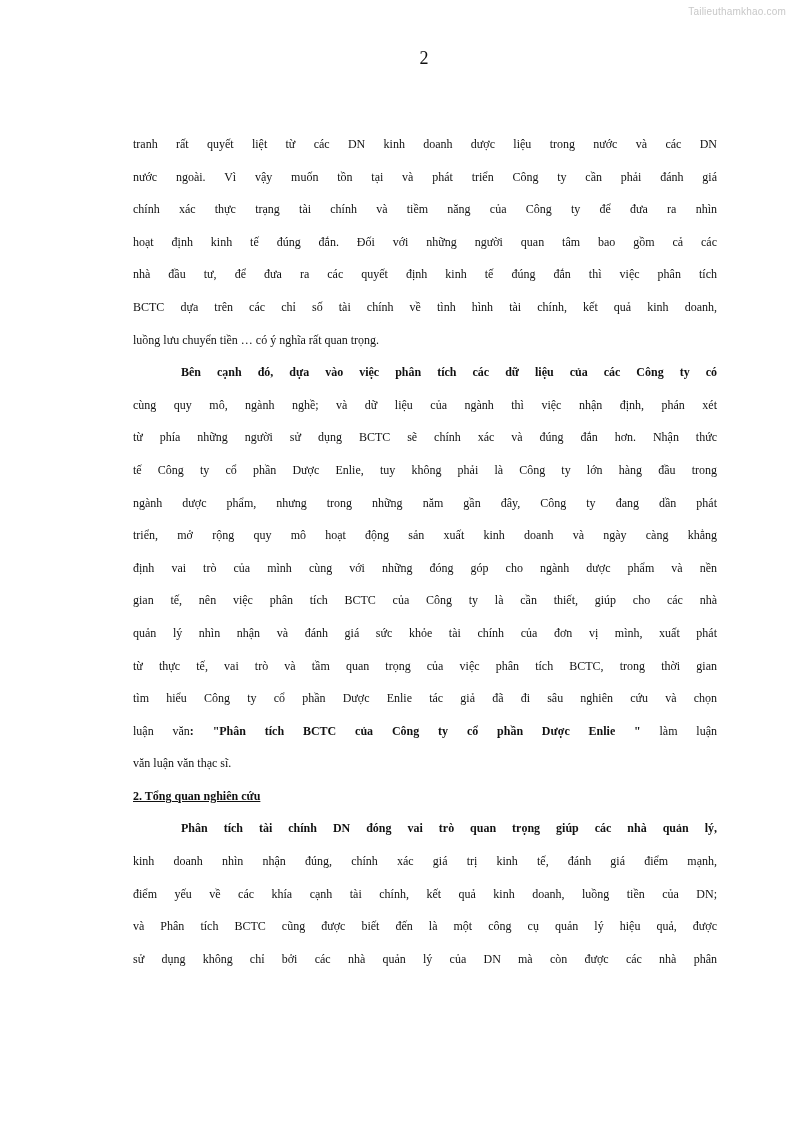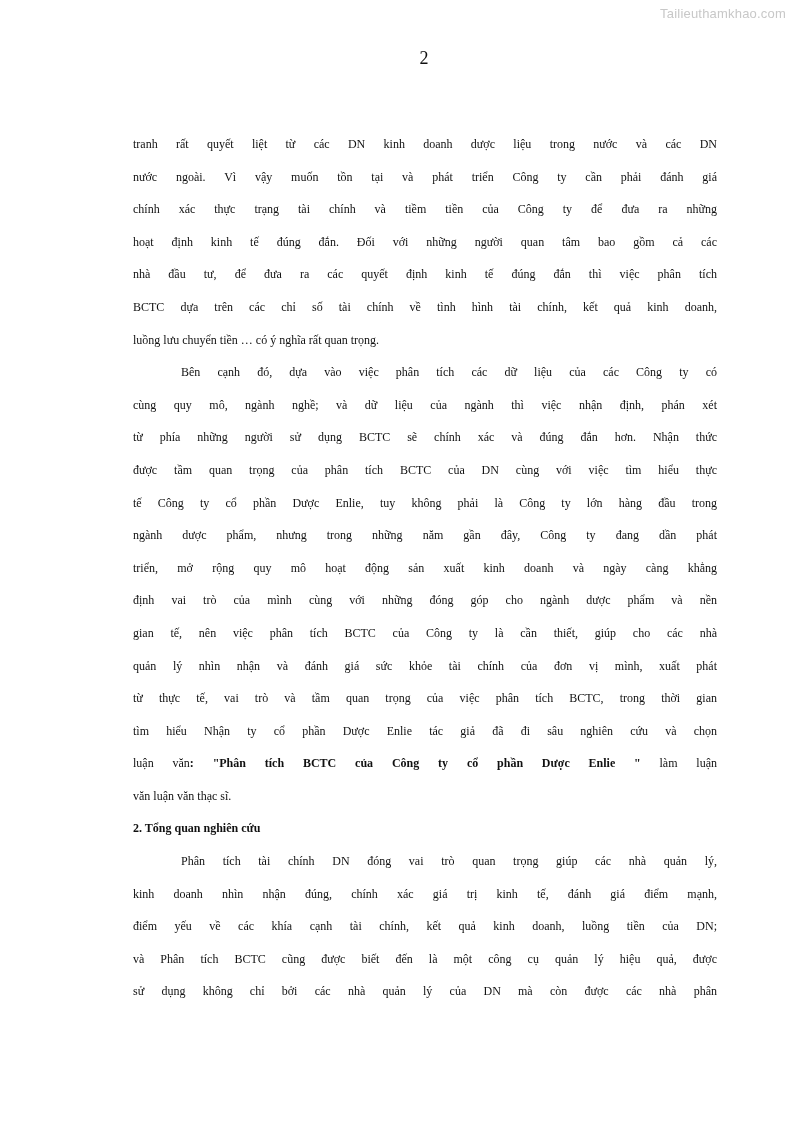--- a/index.html
+++ b/index.html
@@ -1,58 +1,57 @@
 <!DOCTYPE html>
 <html><head>
 <meta charset="utf-8">
 <style>
   html, body { margin: 0; padding: 0; background: #ffffff; }
   body { width: 794px; height: 1123px; position: relative; overflow: hidden;
          font-family: "Liberation Serif", "DejaVu Serif", serif; color: #111; }
   .watermark { position: absolute; top: 6px; right: 8px; font-family: "Liberation Sans", "DejaVu Sans", sans-serif;
-               font-size: 13px; color: #c8c8c8; letter-spacing: 0.2px; }
+               font-size: 10px; color: #c8c8c8; letter-spacing: 0.2px; }
   .page-num { position: absolute; top: 48px; left: 0; width: 848px; text-align: center; font-size: 18px; }
   .content { position: absolute; top: 128px; left: 133px; width: 584px; }
   .line { display: block; height: 32.6px; line-height: 32.6px; font-size: 12px; white-space: nowrap;
           text-align: justify; text-align-last: justify; }
   .line.last { text-align-last: left; }
-  .indent { padding-left: 48px; }
+  .indent { padding-left: 48px; font-weight: bold; }
   .bold { font-weight: bold; }
-  .heading { font-weight: bold; text-align-last: left; }
+  .heading { font-weight: bold; text-align-last: left; text-decoration: underline; }
 </style>
 </head>
 <body>
 
 <div class="watermark">Tailieuthamkhao.com</div>
 <div class="page-num">2</div>
 
 <div class="content">
   <div>
     <span class="line">tranh rất quyết liệt từ các DN kinh doanh dược liệu trong nước và các DN</span>
     <span class="line">nước ngoài. Vì vậy muốn tồn tại và phát triển Công ty cần phải đánh giá</span>
-    <span class="line">chính xác thực trạng tài chính và tiềm tiền của Công ty để đưa ra những</span>
+    <span class="line">chính xác thực trạng tài chính và tiềm năng của Công ty để đưa ra nhìn</span>
     <span class="line">hoạt định kinh tế đúng đắn.  Đối với những người quan tâm bao gồm cả các</span>
     <span class="line">nhà đầu tư, để đưa ra các quyết định kinh tế đúng đắn thì việc phân tích</span>
     <span class="line">BCTC dựa trên các chỉ số tài chính về tình hình tài chính, kết quả kinh doanh,</span>
     <span class="line last">luồng lưu chuyển tiền … có ý nghĩa rất quan trọng.</span>
   </div>
 
   <div>
     <span class="line indent">Bên cạnh đó, dựa vào việc phân tích các dữ liệu của các Công ty có</span>
     <span class="line">cùng quy mô, ngành nghề; và dữ liệu của ngành thì việc nhận định, phán xét</span>
     <span class="line">từ phía những người sử dụng BCTC sẽ chính xác và đúng đắn hơn. Nhận thức</span>
-    <span class="line">được tầm quan trọng của phân tích BCTC của DN cùng với việc tìm hiểu thực</span>
     <span class="line">tế Công ty cổ phần Dược Enlie, tuy không phải là Công ty lớn hàng đầu trong</span>
     <span class="line">ngành dược phẩm, nhưng trong những năm gần đây, Công ty đang dần phát</span>
     <span class="line">triển, mở rộng quy mô hoạt động sản xuất kinh doanh và ngày càng khẳng</span>
     <span class="line">định vai trò của mình cùng với những đóng góp cho ngành dược phẩm và nền</span>
     <span class="line">gian tế, nên việc phân tích BCTC của Công ty là cần thiết, giúp cho các nhà</span>
     <span class="line">quản lý nhìn nhận và đánh giá sức khỏe tài chính của đơn vị mình, xuất phát</span>
     <span class="line">từ thực tế, vai trò và tầm quan trọng của việc phân tích BCTC, trong thời gian</span>
-    <span class="line">tìm hiểu Nhận ty cổ phần Dược Enlie tác giả đã đi sâu nghiên cứu và chọn</span>
+    <span class="line">tìm hiểu Công ty cổ phần Dược Enlie tác giả đã đi sâu nghiên cứu và chọn</span>
     <span class="line"><span>luận văn</span><span class="bold">: "Phân tích BCTC của Công ty cổ phần Dược Enlie "</span><span> làm luận</span></span>
     <span class="line last">văn luận văn thạc sĩ.</span>
   </div>
 
   <span class="line heading">2. Tổng quan nghiên cứu</span>
 
   <div>
     <span class="line indent">Phân tích tài chính DN đóng vai trò quan trọng giúp các nhà quản lý,</span>
     <span class="line">kinh doanh nhìn nhận đúng, chính xác giá trị kinh tế, đánh giá điểm mạnh,</span>
     <span class="line">điểm yếu về các khía cạnh tài chính, kết quả kinh doanh, luồng tiền của DN;</span>

